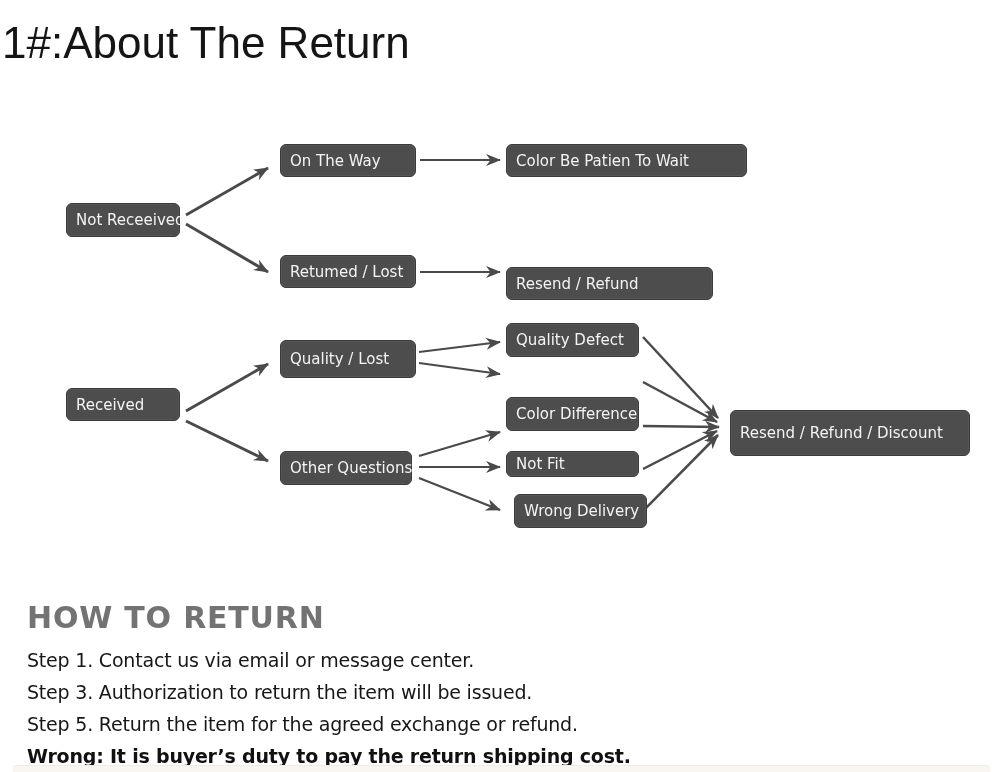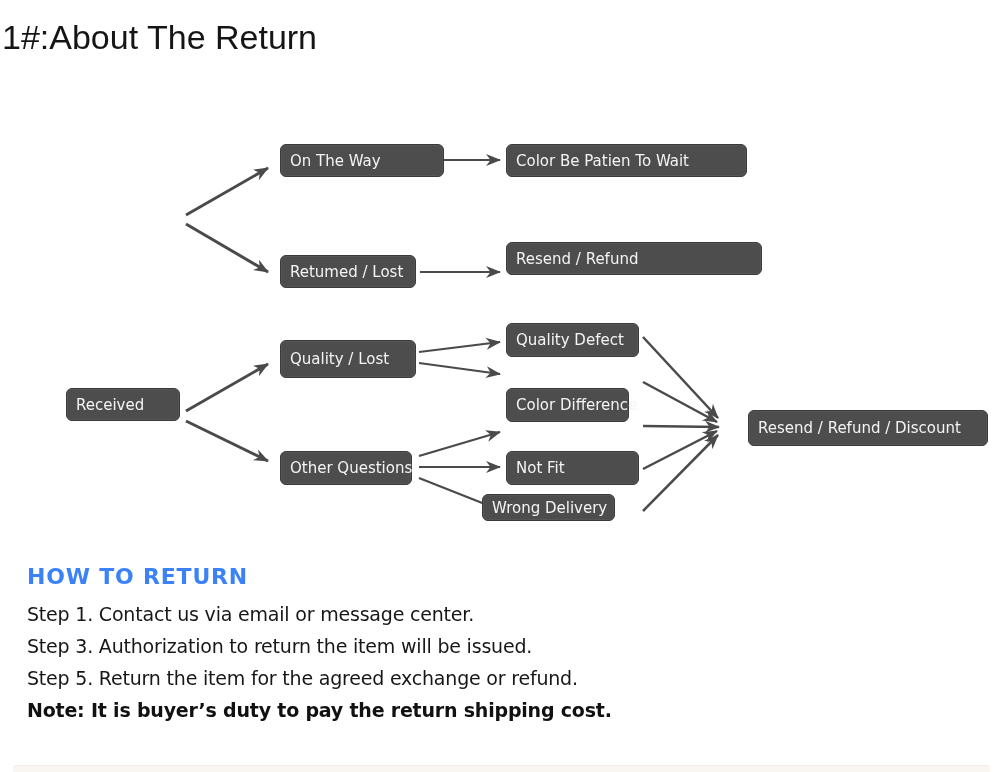--- a/index.html
+++ b/index.html
@@ -12,21 +12,21 @@
     position: relative;
     width: 1000px;
     height: 772px;
     background: #ffffff;
     overflow: hidden;
   }
   .page-title {
     position: absolute;
     left: 2px;
     top: 18px;
-    font-size: 34px;
+    font-size: 44px;
     font-weight: 500;
     color: #151515;
     letter-spacing: 0px;
     white-space: nowrap;
   }
   .flow-arrows {
     position: absolute;
     left: 0;
     top: 0;
     width: 1000px;
@@ -48,26 +48,27 @@
     white-space: nowrap;
     box-shadow: 0 0 0 1px rgba(255,255,255,0.05) inset;
   }
   .howto {
     position: absolute;
     left: 27px;
     top: 564px;
     width: 700px;
   }
   .howto-heading {
-    font-size: 22px;
+    font-size: 30px;
     font-weight: bold;
-    color: #3b82f6;
+    color: #737373;
     letter-spacing: 0.8px;
     margin-bottom: 9px;
     font-family: "DejaVu Sans", sans-serif;
+    margin-top: 36px;
   }
   .step-line {
     font-size: 19px;
     color: #171717;
     line-height: 32px;
     font-family: "DejaVu Sans", sans-serif;
     letter-spacing: -0.2px;
   }
   .note-line {
     font-size: 19px;
@@ -114,36 +115,37 @@
       <line x1="419" y1="467" x2="500" y2="467" stroke-width="2.2" marker-end="url(#ah)"></line>
       <line x1="419" y1="478" x2="500" y2="510" stroke-width="2.2" marker-end="url(#ah)"></line>
       <line x1="643" y1="337" x2="718" y2="418" stroke-width="2.5" marker-end="url(#ah)"></line>
       <line x1="643" y1="382" x2="717" y2="422" stroke-width="2.5" marker-end="url(#ah)"></line>
       <line x1="643" y1="426" x2="719" y2="427" stroke-width="2.5" marker-end="url(#ah)"></line>
       <line x1="643" y1="469" x2="717" y2="431" stroke-width="2.5" marker-end="url(#ah)"></line>
       <line x1="643" y1="511" x2="718" y2="435" stroke-width="2.5" marker-end="url(#ah)"></line>
     </g>
   </svg>
 
-  <div class="node" style="left:280px; top:144px; width:164px; height:33px">On The Way</div>
+  <div class="node" style="left:66px;  top:203px; width:114px; height:34px">Not Receeived</div>
+  <div class="node" style="left:280px; top:144px; width:136px; height:33px">On The Way</div>
   <div class="node" style="left:506px; top:144px; width:241px; height:33px">Color Be Patien To Wait</div>
   <div class="node" style="left:280px; top:255px; width:136px; height:33px">Retumed / Lost</div>
-  <div class="node" style="left:506px; top:242px; width:256px; height:33px">Resend / Refund</div>
+  <div class="node" style="left:506px; top:267px; width:207px; height:33px">Resend / Refund</div>
   <div class="node" style="left:280px; top:340px; width:136px; height:38px">Quality / Lost</div>
   <div class="node" style="left:66px;  top:388px; width:114px; height:33px">Received</div>
   <div class="node" style="left:506px; top:323px; width:133px; height:34px">Quality Defect</div>
-  <div class="node" style="left:506px; top:388px; width:123px; height:34px">Color Difference</div>
+  <div class="node" style="left:506px; top:397px; width:133px; height:34px">Color Difference</div>
   <div class="node" style="left:280px; top:451px; width:132px; height:34px">Other Questions</div>
-  <div class="node" style="left:506px; top:451px; width:133px; height:34px">Not Fit</div>
-  <div class="node" style="left:482px; top:494px; width:133px; height:27px">Wrong Delivery</div>
-  <div class="node" style="left:748px; top:410px; width:240px; height:36px">Resend / Refund / Discount</div>
+  <div class="node" style="left:506px; top:451px; width:133px; height:26px">Not Fit</div>
+  <div class="node" style="left:514px; top:494px; width:133px; height:34px">Wrong Delivery</div>
+  <div class="node" style="left:730px; top:410px; width:240px; height:46px">Resend / Refund / Discount</div>
 
   <div class="howto">
     <div class="howto-heading">HOW TO RETURN</div>
     <div class="step-line">Step 1. Contact us via email or message center.</div>
     <div class="step-line">Step 3. Authorization to return the item will be issued.</div>
     <div class="step-line">Step 5. Return the item for the agreed exchange or refund.</div>
-    <div class="note-line">Note: It is buyer’s duty to pay the return shipping cost.</div>
+    <div class="note-line">Wrong: It is buyer’s duty to pay the return shipping cost.</div>
   </div>
 
   <div class="bottom-strip"></div>
 
 </div>
 
 </body></html>

